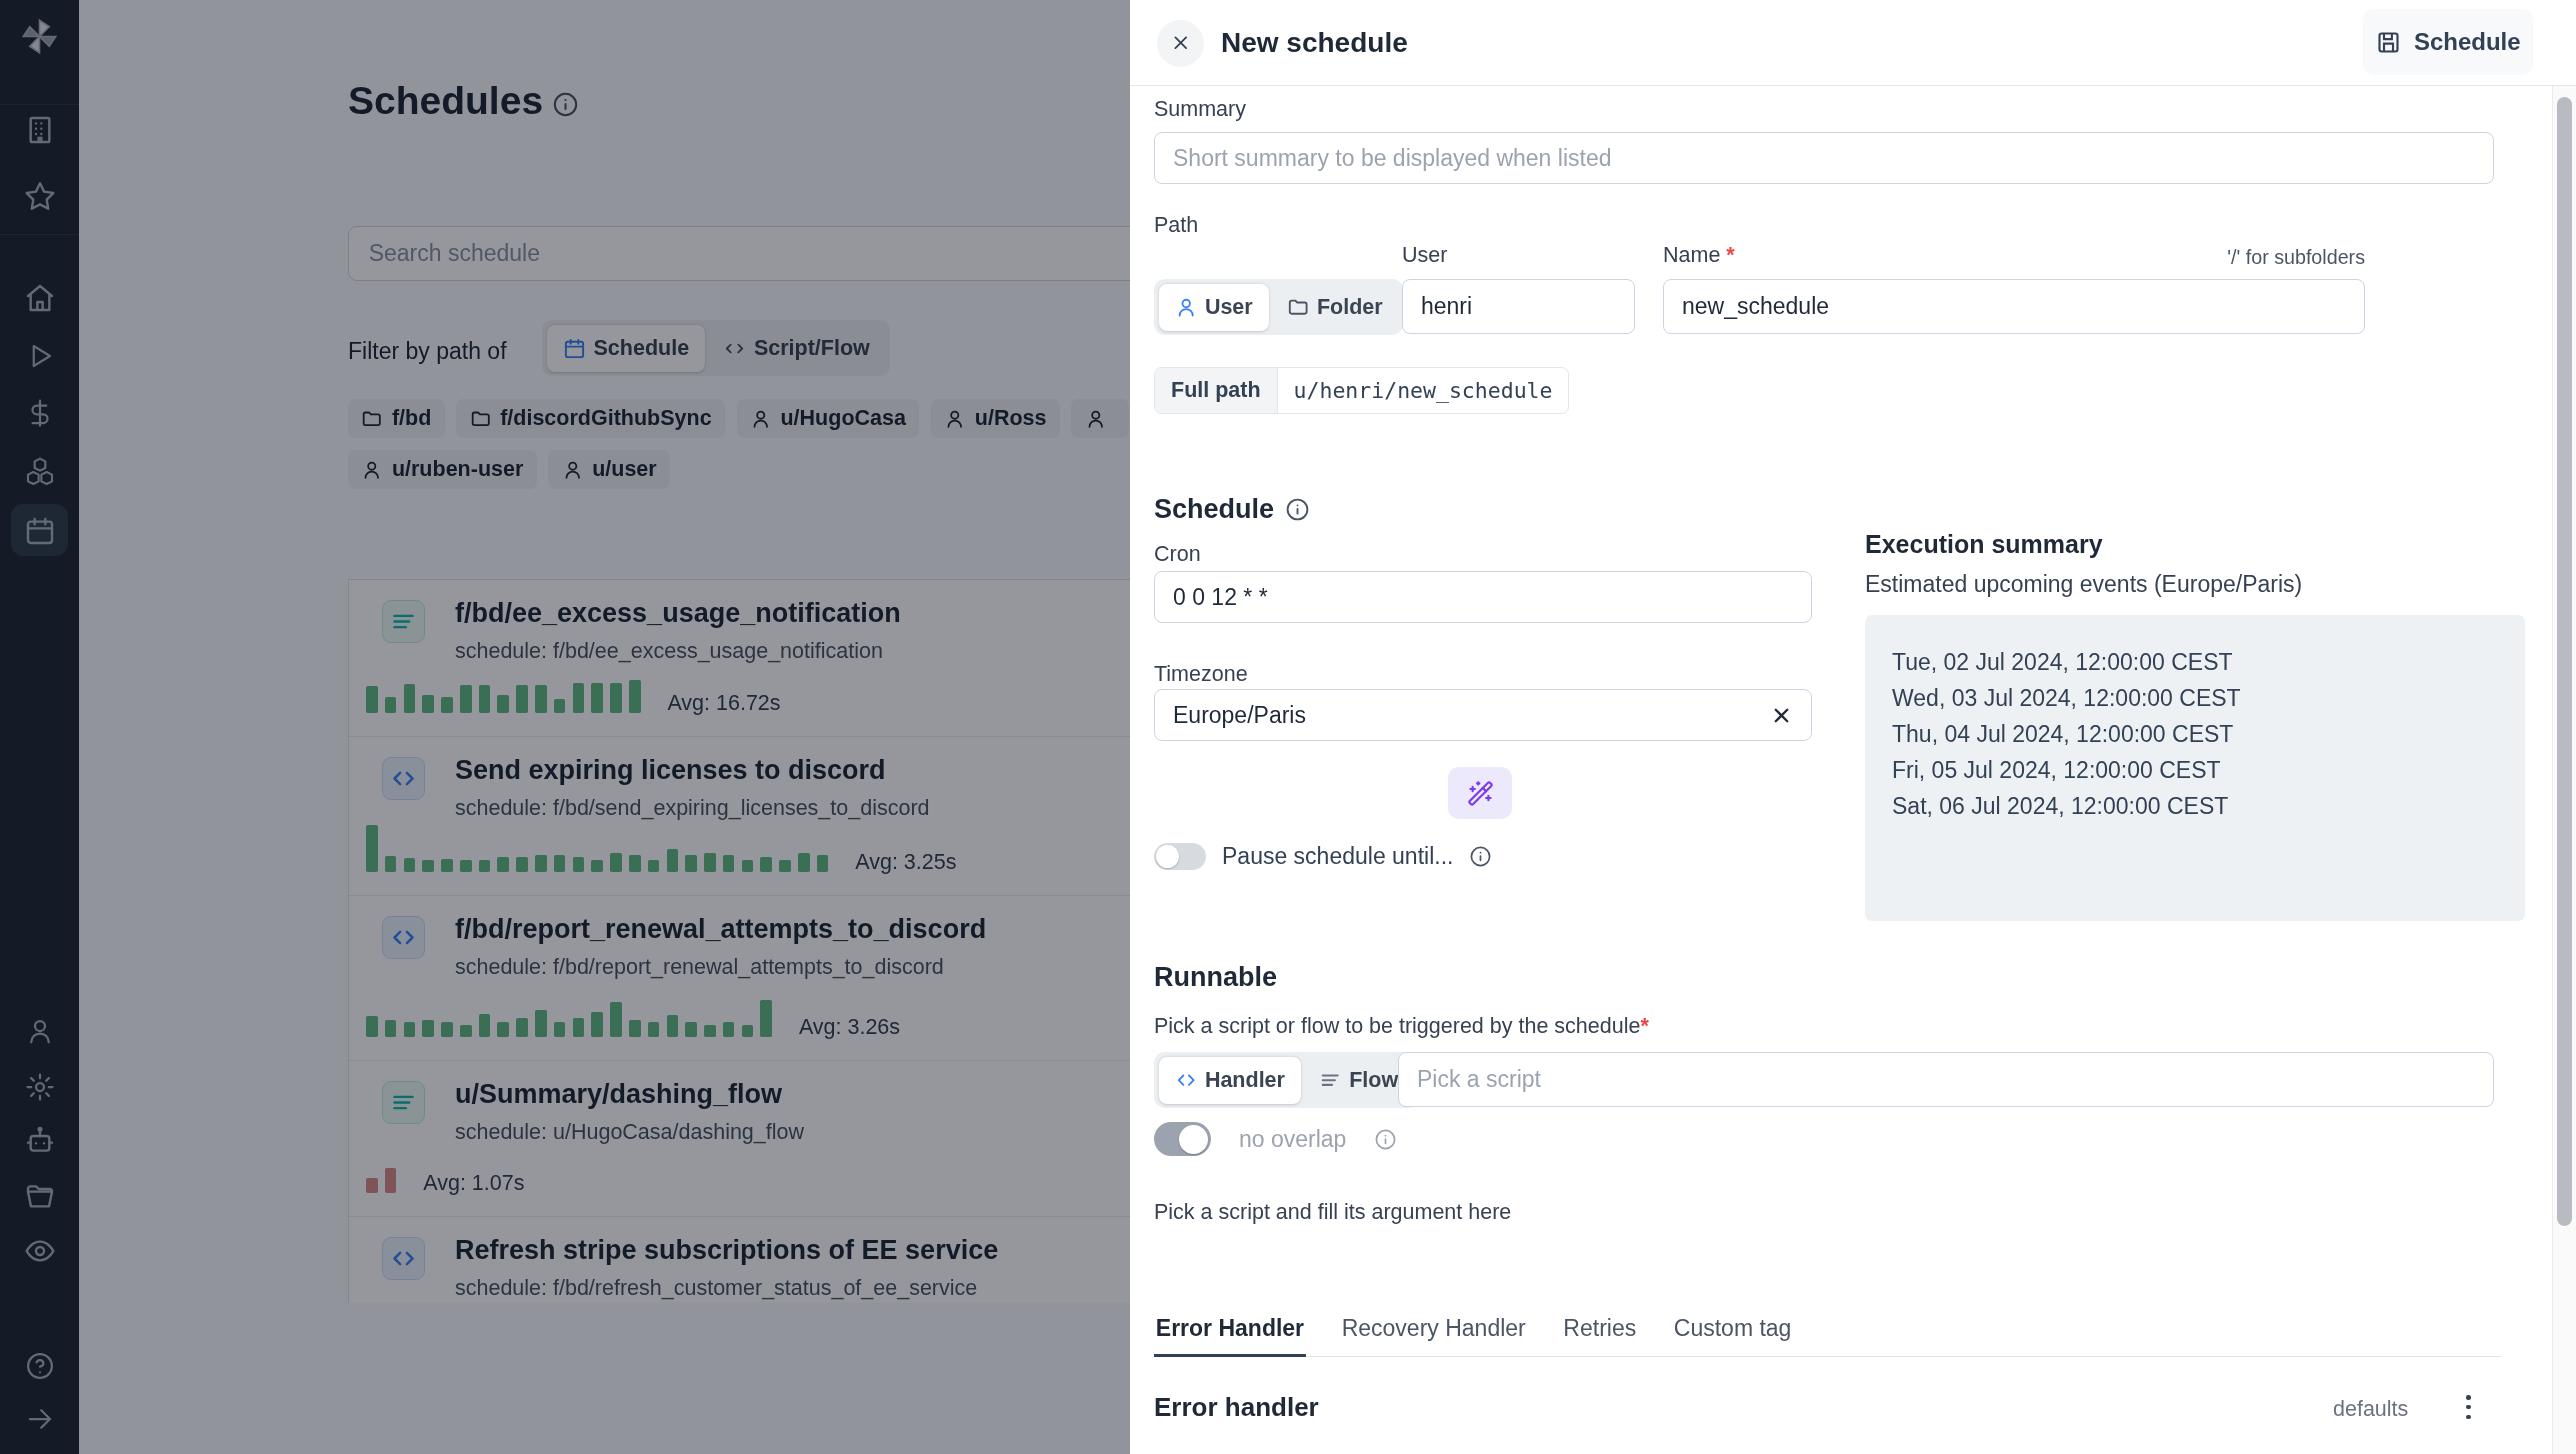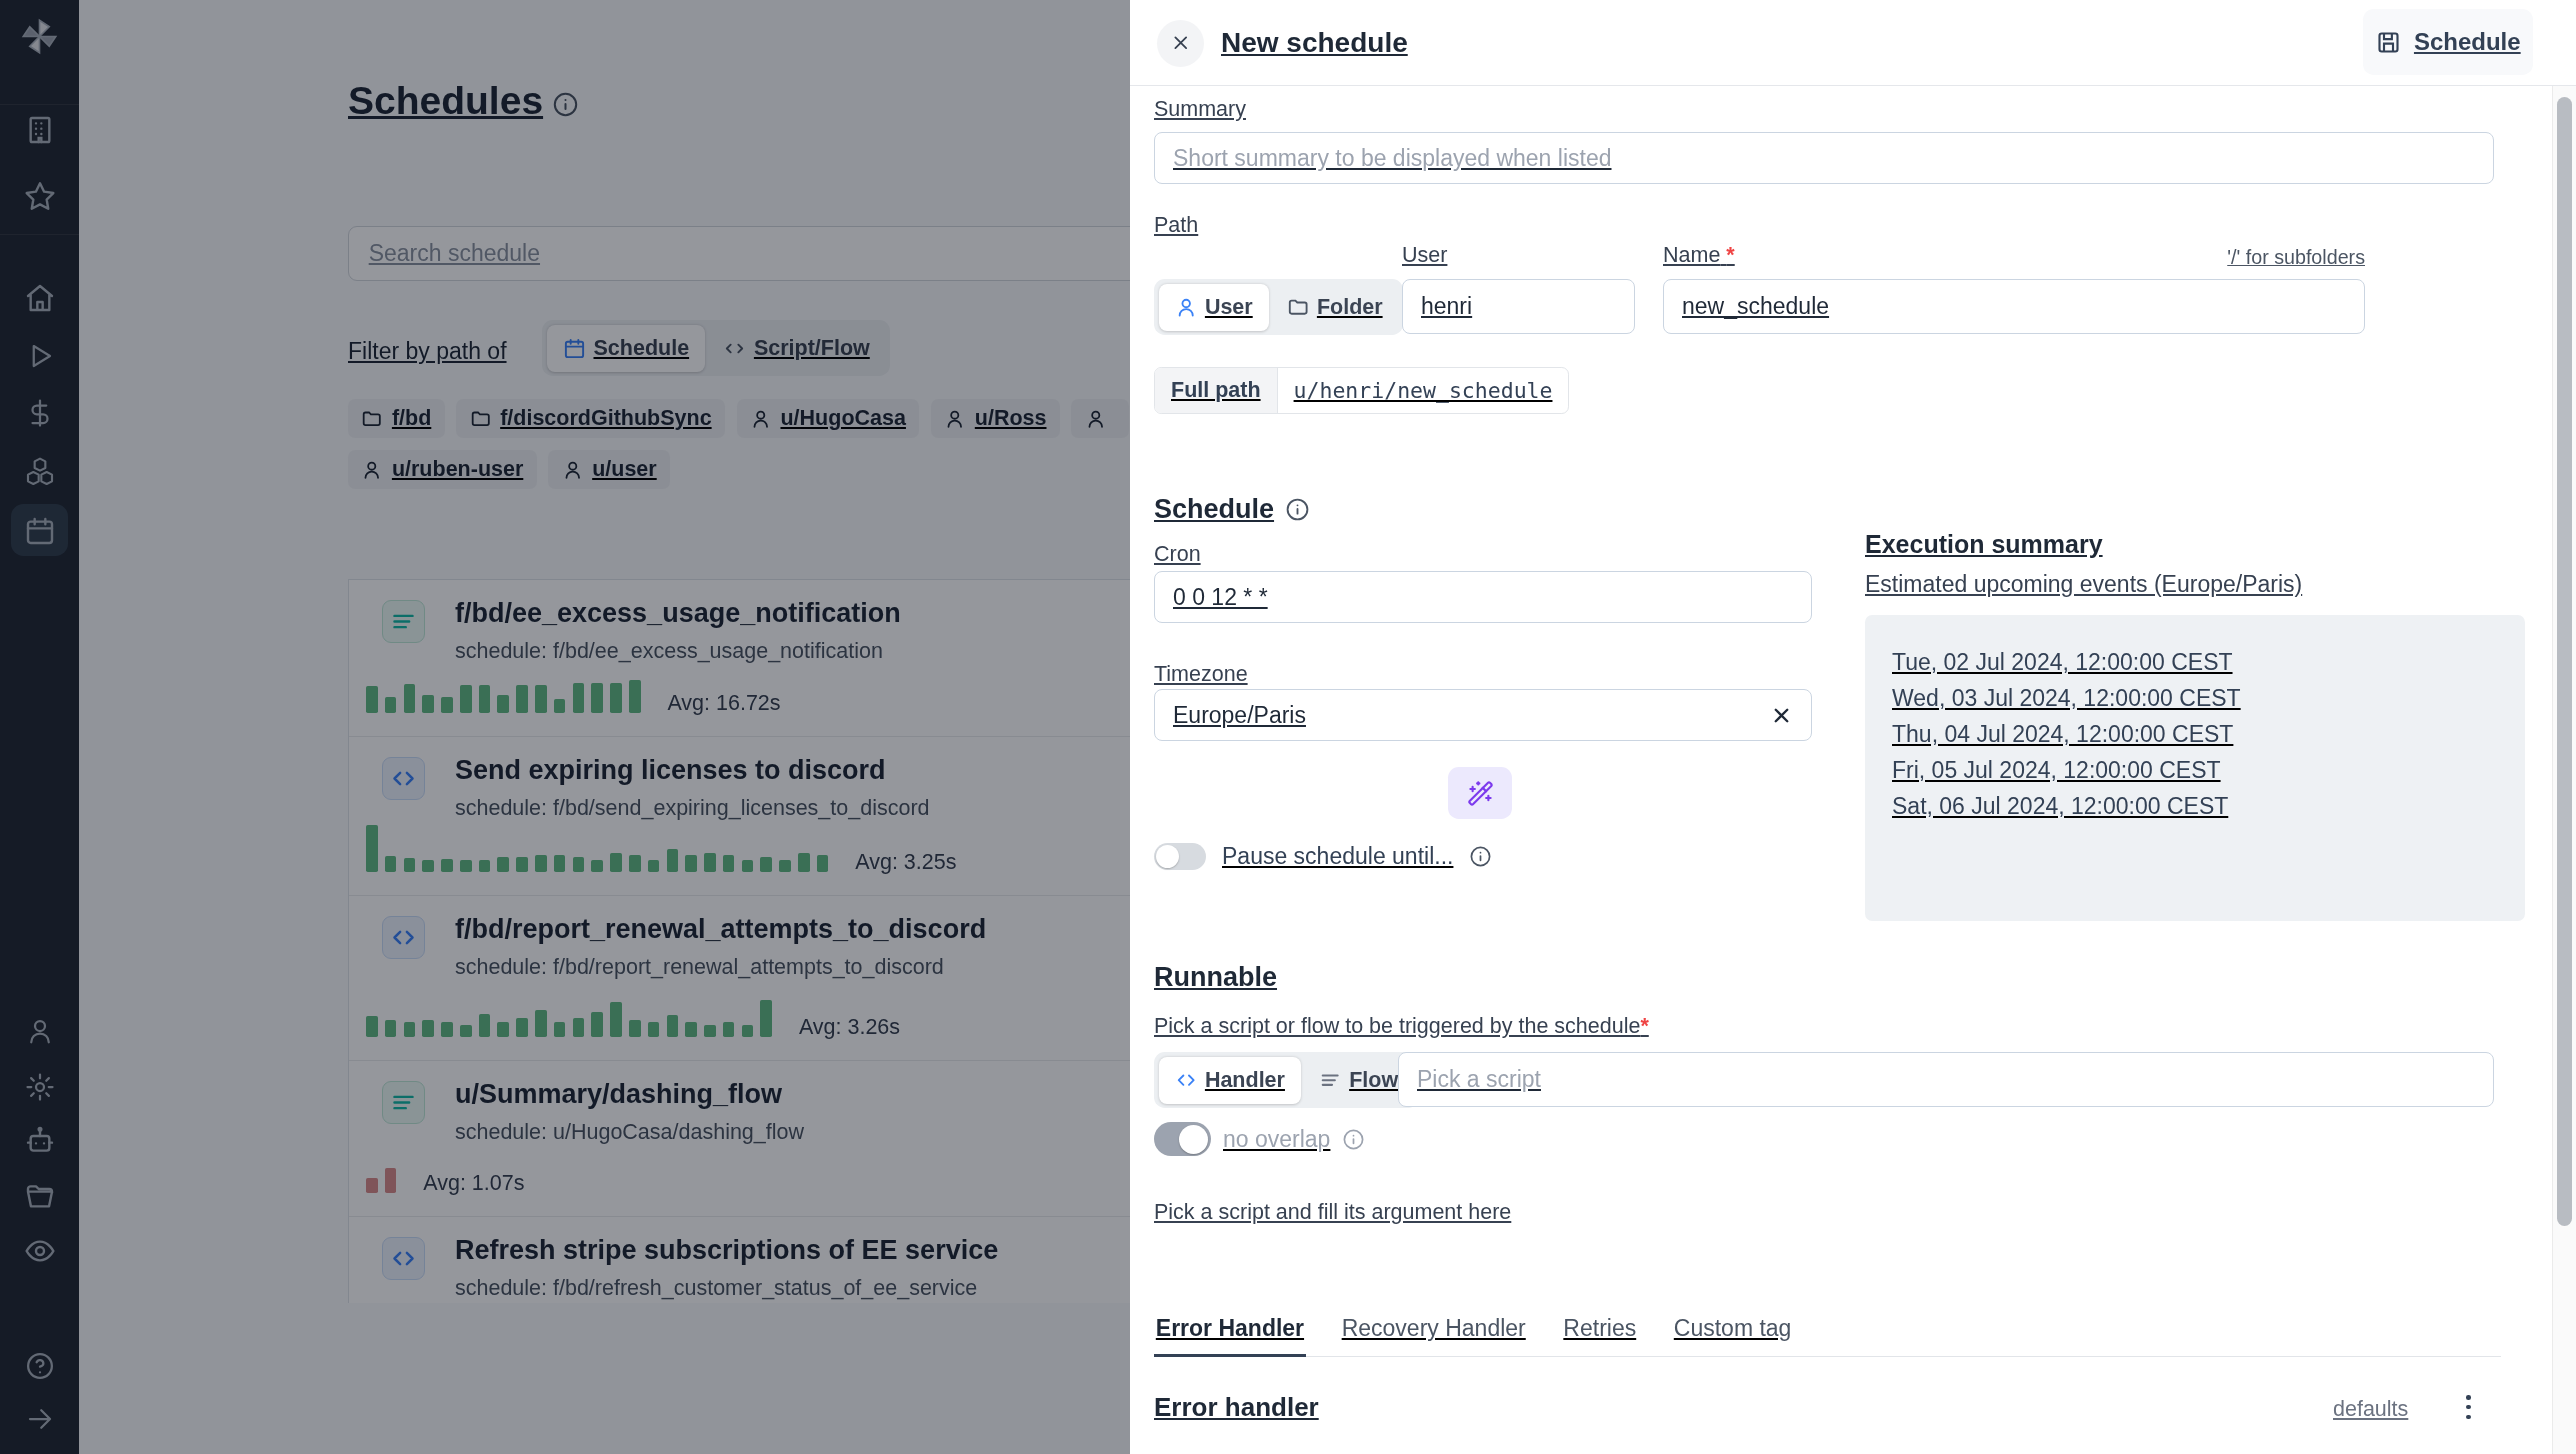--- a/index.html
+++ b/index.html
@@ -1,17 +1,17 @@
 <!DOCTYPE html>
 <html style="font-size:14.3px"><head>
 <meta charset="utf-8">
 <style>
   * { margin:0; padding:0; box-sizing:border-box; }
   html,body { width:2576px; height:1454px; overflow:hidden; font-family:"Liberation Sans", sans-serif; background:#ffffff; }
-  .abs { position:absolute;text-decoration:underline; }
+  .abs { position:absolute; }
 
   
   .main-bg { left:0; top:0; width:1130px; height:1454px; background:#f8fafc; }
   .sidebar { left:0; top:0; width:79px; height:1454px; background:#232a34; z-index:5; }
   .side-icon { position:absolute; left:0; width:79px; display:flex; justify-content:center; align-items:center; height:47px; }
   .side-icon svg { stroke:#aab2bc; }
   .side-divider { position:absolute; left:0; width:79px; height:0.9px; background:rgba(255,255,255,0.08); }
   .side-active { position:absolute; left:10.7px; width:57px; height:52px; background:#33404f; border-radius:12.5px; }
 
   .page-title { left:348px; top:79px; font-size:39px; font-weight:bold; color:#1f2937; z-index:6; }
@@ -513,21 +513,21 @@
     <div class="seg-opt">
       <svg width="22.4" height="22.4" viewBox="0 0 24 24" fill="none" stroke="#6b7280" stroke-width="2.2">
           <path d="M4 7h16M4 12h13M4 17h10" stroke-linecap="round"></path>
         </svg>
       <span>Flow</span>
     </div>
   </div>
   <div class="abs inp" style="left:268px;top:1052px;width:1096px;height:55px;">
     <span class="ph">Pick a script</span>
   </div>
-  <div class="abs" style="left:24px;top:1122px;display:flex;align-items:center;gap:12px;">
+  <div class="abs" style="left:24px;top:1122px;display:flex;align-items:center;gap:28px;">
     <span class="toggle tg-on-dis">
         <span class="knob"></span>
       </span>
     <span style="font-size:23px;color:#9ca3af;">no overlap</span>
     <svg width="23" height="23" viewBox="0 0 24 24" fill="none" stroke="#9ca3af" stroke-width="1.8">
         <circle cx="12" cy="12" r="9.5"></circle>
         <path d="M12 8h.01M12 11.5V16" stroke-linecap="round"></path>
       </svg>
   </div>
   <div class="abs" style="left:24px;top:1200px;font-size:21.5px;color:#374151;">Pick a script and fill its argument here</div>

